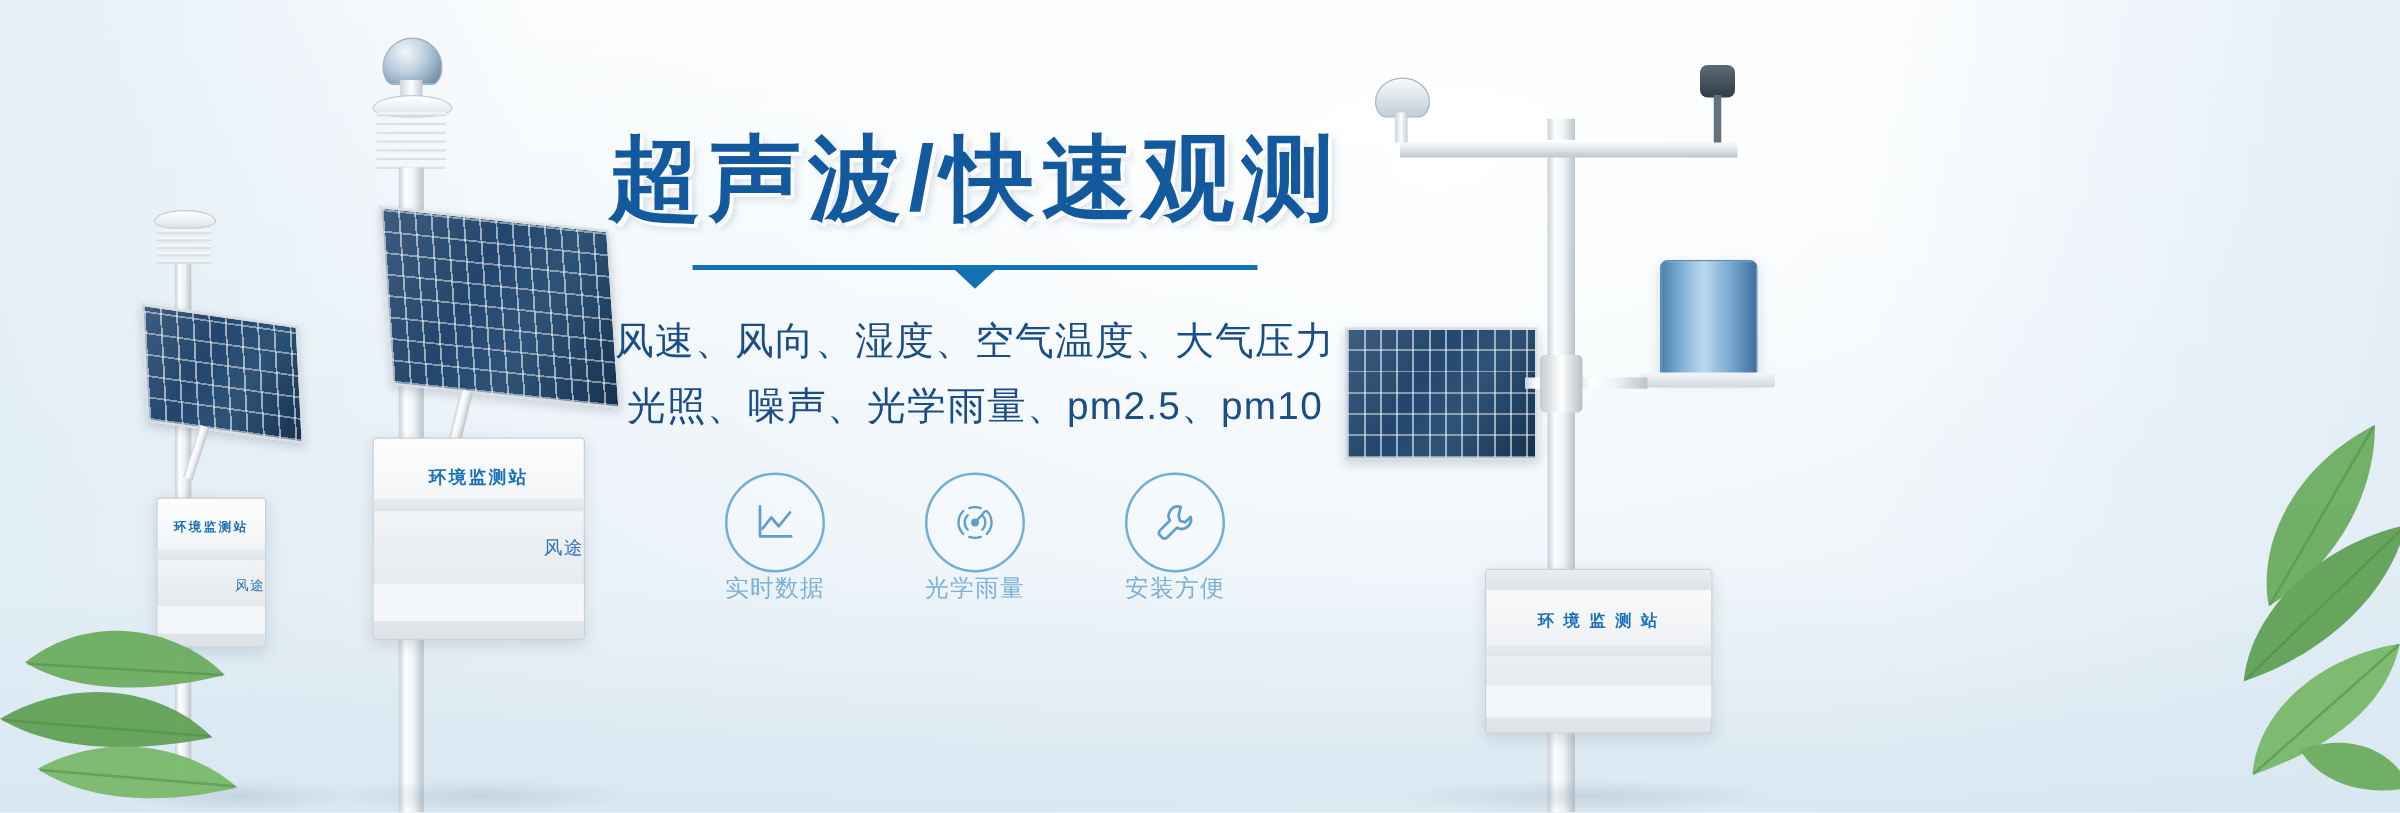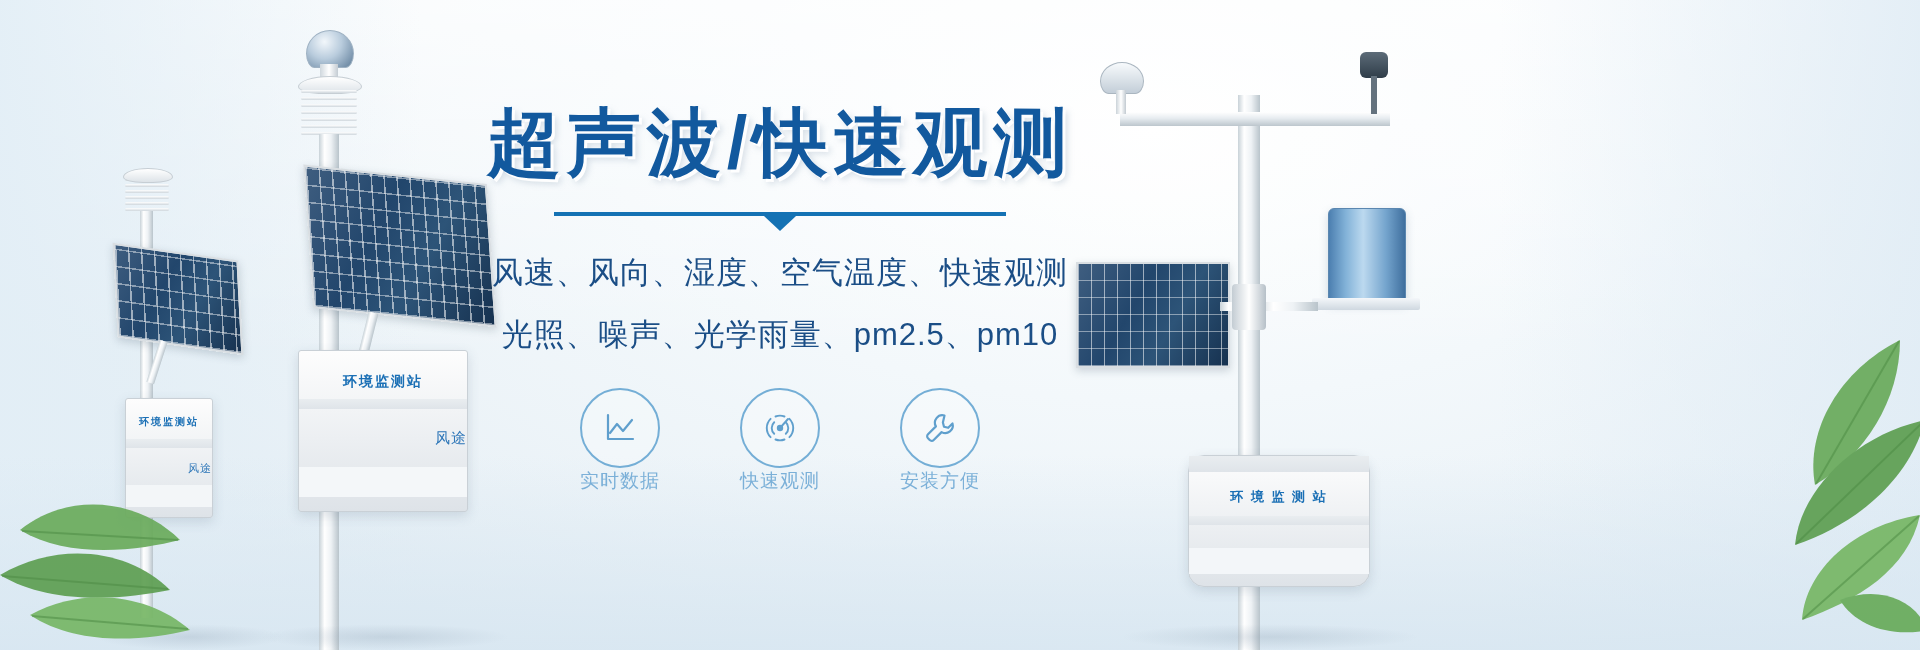--- a/index.html
+++ b/index.html
@@ -39,21 +39,21 @@
   .divider .bar{position:absolute;left:0;top:0;width:452px;height:4px;background:#1472b4;}
   .divider .tri{
     position:absolute;left:50%;top:4px;transform:translateX(-50%);
     width:0;height:0;border-left:16px solid transparent;border-right:16px solid transparent;
     border-top:15px solid #1472b4;
   }
   .sub{
     margin:22px 0 0 0;font-size:31px;line-height:1.62;color:#1b4e86;
     letter-spacing:1px;font-weight:normal;white-space:nowrap;
   }
-  .sub.line2{margin-top:12px;}
+  .sub.line2{margin-top:2px;}
 
   
   .features{
     display:flex;justify-content:center;align-items:flex-start;gap:40px;
     margin-top:28px;
   }
   .feature{width:120px;text-align:center;}
   .fcircle{
     width:76px;height:76px;margin:0 auto;border-radius:50%;
     border:2px solid #74aed6;display:flex;align-items:center;justify-content:center;
@@ -187,21 +187,21 @@
     <div style="position:absolute;left:252px;top:258px;width:108px;height:12px;border-radius:2px;
                 background:linear-gradient(180deg,#f4f7fa,#cfd8e0);"></div>
     <div class="pole" style="left:196px;top:262px;width:62px;height:9px;"></div>
 
     <div class="panel" style="left:16px;top:222px;width:150px;height:102px;"></div>
     <div class="pole" style="left:160px;top:262px;width:30px;height:9px;"></div>
 
     <div style="position:absolute;left:172px;top:244px;width:34px;height:46px;border-radius:4px;
                 background:linear-gradient(90deg,#c3ccd3,#ffffff,#b6c0c8);"></div>
 
-    <div class="boxdev" style="left:128px;top:415px;width:180px;height:130px;border-radius:16px;">
+    <div class="boxdev" style="left:128px;top:415px;width:180px;height:130px;">
       <div class="boxband" style="top:0px;height:16px;"></div>
       <div class="boxlabel" style="top:32px;font-size:13px;">环 境 监 测 站</div>
       <div class="boxband" style="top:60px;height:9px;"></div>
       <div class="boxband" style="top:92px;height:26px;background:#f3f6f9;"></div>
     </div>
     <div class="shadowbar" style="left:60px;width:300px;"></div>
   </div>
 
   <svg class="leaf" style="left:-10px;top:400px;" width="300" height="250" viewBox="0 0 300 250">
     <g fill="#6aab5c" opacity="0.92">
@@ -232,21 +232,21 @@
 
   <div class="center-block">
 
     <h1 class="title">超声波/快速观测</h1>
 
     <div class="divider">
       <div class="bar"></div>
       <div class="tri"></div>
     </div>
 
-    <p class="sub">风速、风向、湿度、空气温度、快速观测</p>
+    <p class="sub">风速、风向、湿度、空气温度、大气压力</p>
     <p class="sub line2">光照、噪声、光学雨量、pm2.5、pm10</p>
 
     <div class="features">
 
       <div class="feature">
         <div class="fcircle">
           <span>
             <svg width="40" height="40" viewBox="0 0 40 40" fill="none" stroke="#5f9fcd" stroke-width="2.2" stroke-linecap="round" stroke-linejoin="round">
               <path d="M8 7 V31 H33"></path>
               <path d="M10 25 L17 16 L23 23 L32 12"></path>
@@ -264,21 +264,21 @@
               <path d="M20 20 L28 11"></path>
               <path d="M14.2 25.8 a8 8 0 0 1 0 -11.6"></path>
               <path d="M25.8 14.2 a8 8 0 0 1 0 11.6"></path>
               <path d="M10.6 29.2 a13 13 0 0 1 0 -18.4"></path>
               <path d="M29.4 10.8 a13 13 0 0 1 0 18.4"></path>
               <path d="M15.5 31.5 a13 13 0 0 0 9 0"></path>
               <path d="M15.5 8.5 a13 13 0 0 1 9 0"></path>
             </svg>
           </span>
         </div>
-        <div class="flabel">快速观测</div>
+        <div class="flabel">光学雨量</div>
       </div>
 
 
       <div class="feature">
         <div class="fcircle">
           <span>
             <svg width="40" height="40" viewBox="0 0 40 40" fill="none" stroke="#5f9fcd" stroke-width="2.2" stroke-linecap="round" stroke-linejoin="round">
               <path d="M24.5 7.5 a7.5 7.5 0 0 0 -8.6 10.9 L8 26.3 a2.8 2.8 0 0 0 0 4 l1.7 1.7 a2.8 2.8 0 0 0 4 0 l7.9 -7.9 a7.5 7.5 0 0 0 10.9 -8.6 l-4.3 4.3 -4.2 -1.1 -1.1 -4.2 z"></path>
             </svg>
           </span>

